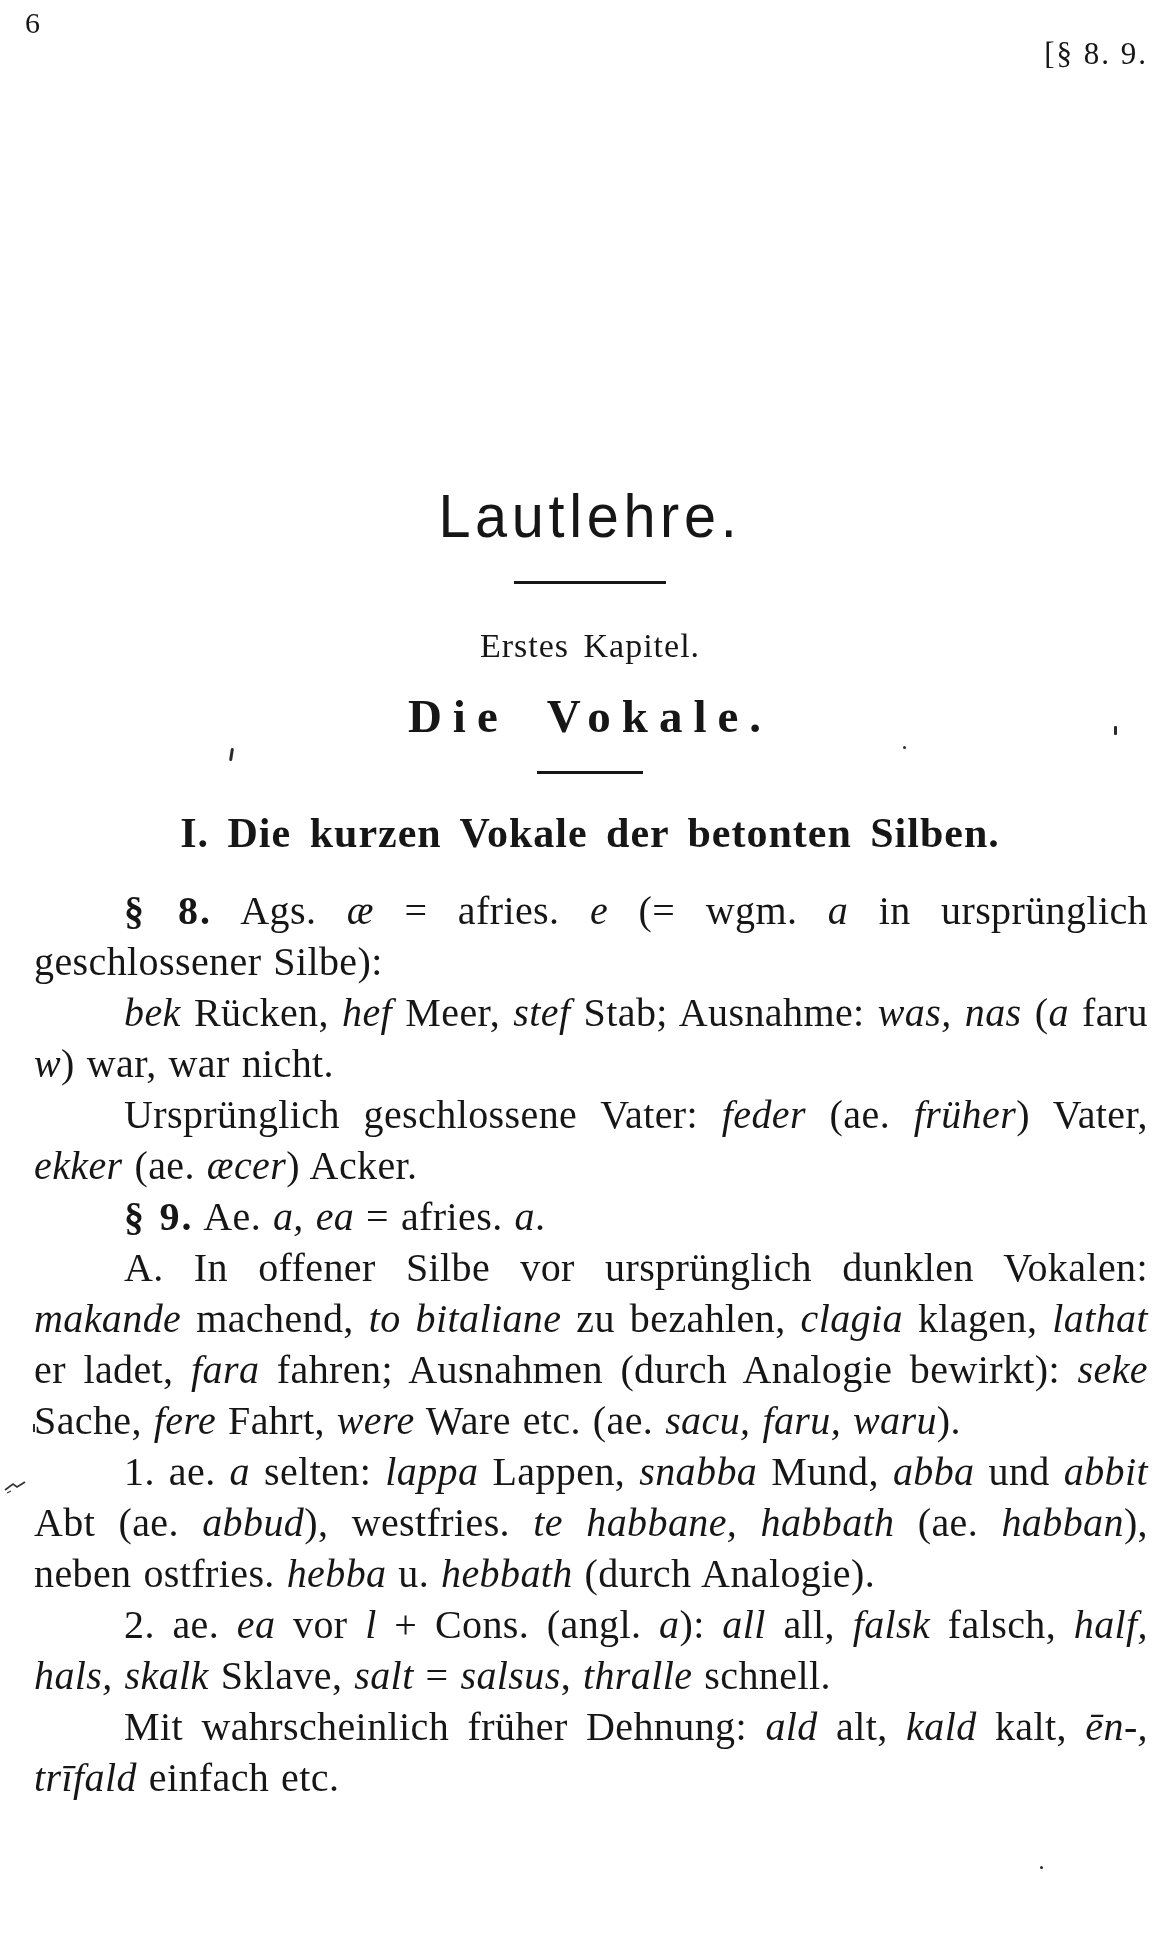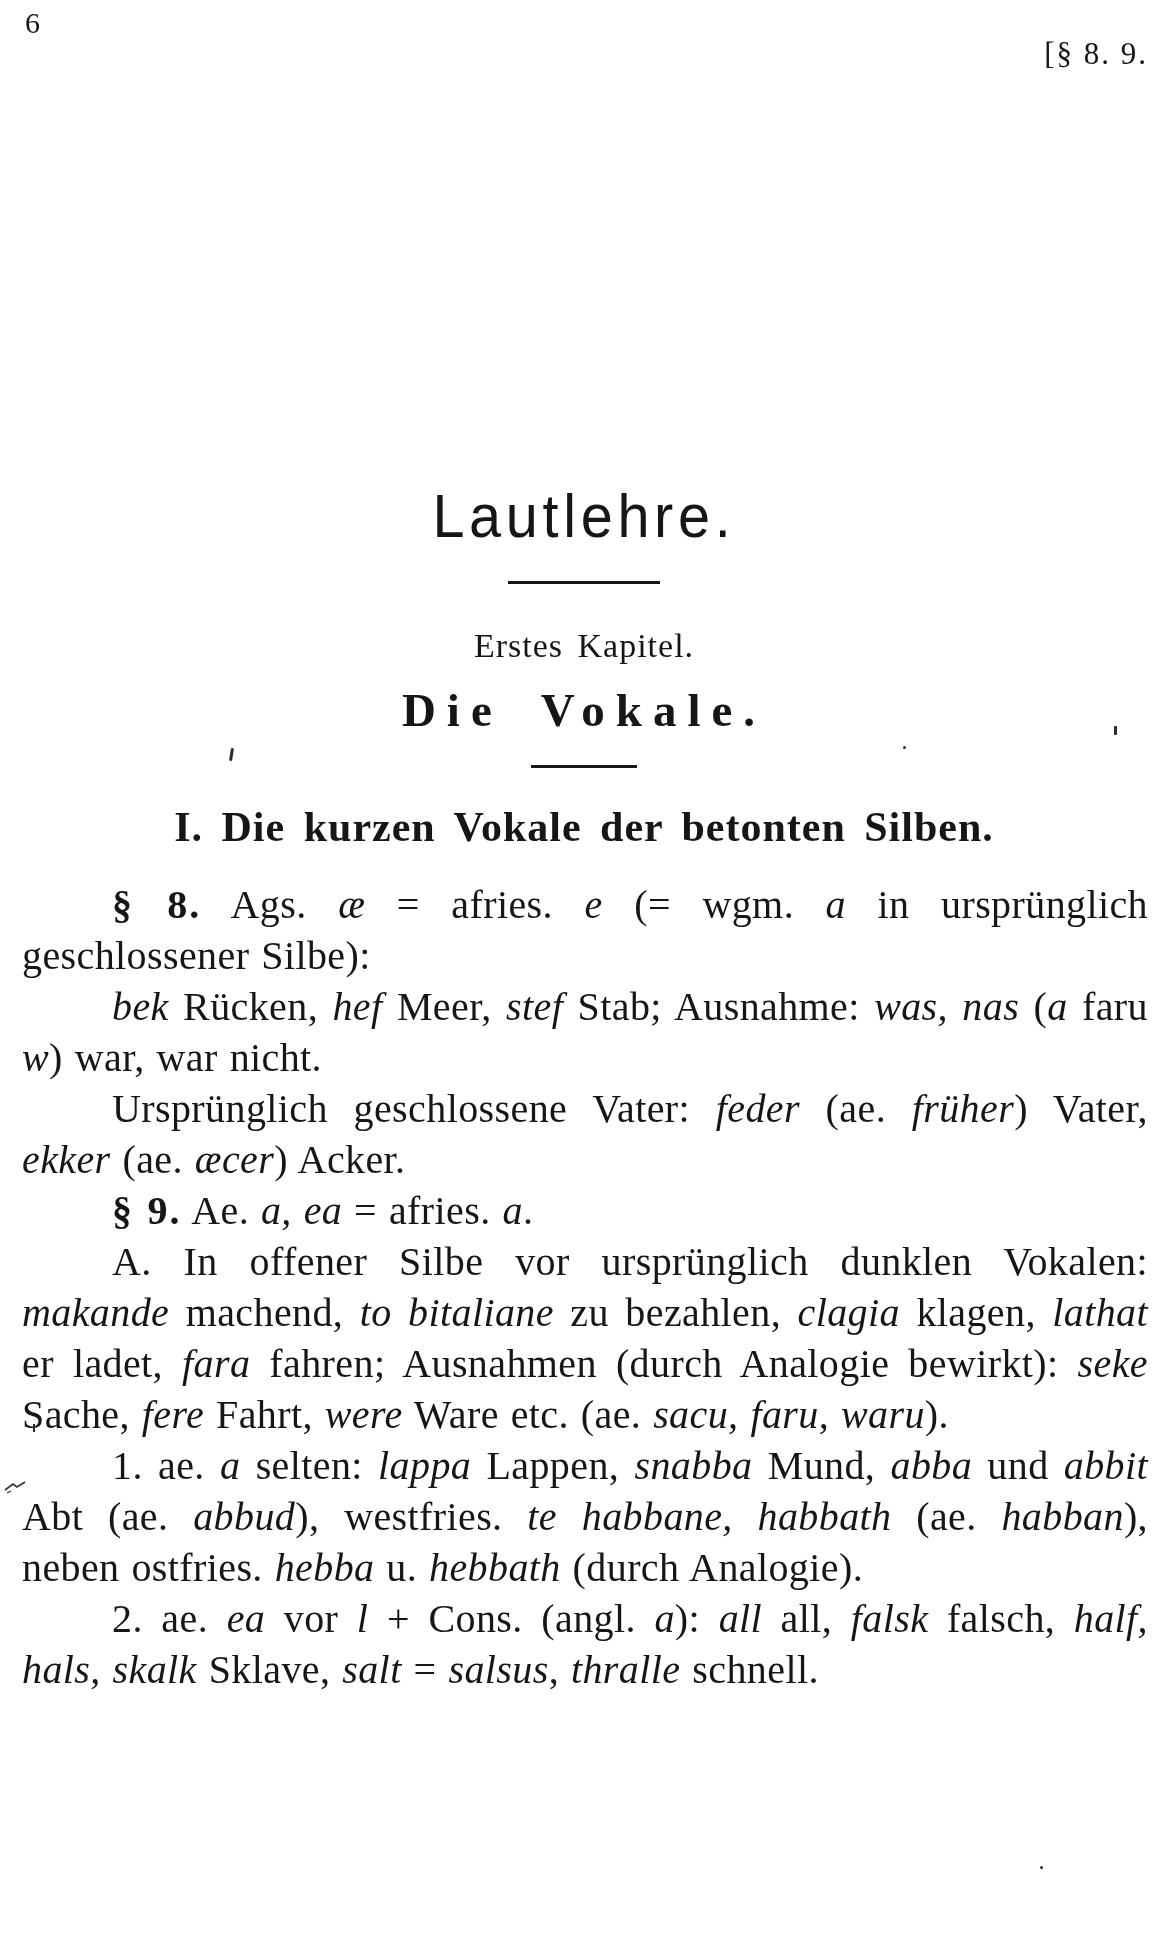--- a/index.html
+++ b/index.html
@@ -19,21 +19,21 @@
     font-size:30px; line-height:1;
   }
   .running-head {
     position:absolute; top:38px; right:20px;
     font-size:31px; line-height:1;
     letter-spacing:2px;
   }
 
   
   .front {
-    position:absolute; top:485px; left:0; right:0;
+    position:absolute; top:485px; left:12px; right:0;
     text-align:center;
   }
   .book-title {
     display:inline-block;
     font-family:"Liberation Sans", sans-serif;
     font-weight:400;
     font-size:62px; line-height:1;
     letter-spacing:5px;
     transform:scaleX(.93);
     transform-origin:center;
@@ -41,21 +41,21 @@
   .rule1 {
     width:152px; height:3px; background:#171717;
     margin:34px auto 0;
   }
   .kapitel {
     margin-top:40px;
     font-size:34px; line-height:44px;
     letter-spacing:1px; word-spacing:5px;
   }
   .vokale {
-    margin-top:14px;
+    margin-top:20px;
     font-size:47px; line-height:56px;
     font-weight:700;
     letter-spacing:11px; word-spacing:16px;
   }
   .rule2 {
     width:106px; height:3px; background:#171717;
     margin:27px auto 0;
   }
   .section-heading {
     margin-top:37px;
@@ -104,20 +104,21 @@
     <div class="section-heading">I. Die kurzen Vokale der betonten Silben.</div>
 
     <div class="body-text">
         <p class="para"><span class="bd">§ 8.</span><span>  Ags. </span><span class="it">æ</span><span> = afries. </span><span class="it">e</span><span> (= wgm. </span><span class="it">a</span><span> in ursprünglich geschlossener Silbe):</span></p>
         <p class="para"><span class="it">bek</span><span> Rücken, </span><span class="it">hef</span><span> Meer, </span><span class="it">stef</span><span> Stab; Ausnahme: </span><span class="it">was, nas</span><span> (</span><span class="it">a</span><span> faru </span><span class="it">w</span><span>) war, war nicht.</span></p>
         <p class="para"><span>Ursprünglich geschlossene Vater: </span><span class="it">feder</span><span> (ae. </span><span class="it">früher</span><span>) Vater, </span><span class="it">ekker</span><span> (ae. </span><span class="it">æcer</span><span>) Acker.</span></p>
         <p class="para"><span class="bd">§ 9.</span><span>  Ae. </span><span class="it">a, ea</span><span> = afries. </span><span class="it">a</span><span>.</span></p>
         <p class="para"><span>A. In offener Silbe vor ursprünglich dunklen Vokalen: </span><span class="it">makande</span><span> machend, </span><span class="it">to bitaliane</span><span> zu bezahlen, </span><span class="it">clagia</span><span> klagen, </span><span class="it">lathat</span><span> er ladet, </span><span class="it">fara</span><span> fahren; Ausnahmen (durch Analogie bewirkt): </span><span class="it">seke</span><span> Sache, </span><span class="it">fere</span><span> Fahrt, </span><span class="it">were</span><span> Ware etc. (ae. </span><span class="it">sacu, faru, waru</span><span>).</span></p>
         <p class="para"><span>1. ae. </span><span class="it">a</span><span> selten: </span><span class="it">lappa</span><span> Lappen, </span><span class="it">snabba</span><span> Mund, </span><span class="it">abba</span><span> und </span><span class="it">abbit</span><span> Abt (ae. </span><span class="it">abbud</span><span>), westfries. </span><span class="it">te habbane, habbath</span><span> (ae. </span><span class="it">habban</span><span>), neben ostfries. </span><span class="it">hebba</span><span> u. </span><span class="it">hebbath</span><span> (durch Analogie).</span></p>
         <p class="para"><span>2. ae. </span><span class="it">ea</span><span> vor </span><span class="it">l</span><span> + Cons. (angl. </span><span class="it">a</span><span>): </span><span class="it">all</span><span> all, </span><span class="it">falsk</span><span> falsch, </span><span class="it">half, hals, skalk</span><span> Sklave, </span><span class="it">salt</span><span> = </span><span class="it">salsus</span><span>, </span><span class="it">thralle</span><span> schnell.</span></p>
+        <p class="para"><span>Mit wahrscheinlich früher Dehnung: </span><span class="it">ald</span><span> alt, </span><span class="it">kald</span><span> kalt, </span><span class="it">ēn-, trīfald</span><span> einfach etc.</span></p>
       </div>
   </div>
 
   <div class="speck comma"></div>
   <div class="speck tickr"></div>
   <div class="speck dot1"></div>
   <div class="speck tickl"></div>
   <div class="speck dot2"></div>
   <svg class="scribble" viewBox="0 0 40 18" xmlns="http://www.w3.org/2000/svg">
     <path d="M2 12 L10 6 L14 9 L22 4" stroke="#333" stroke-width="1.6" fill="none"></path>

